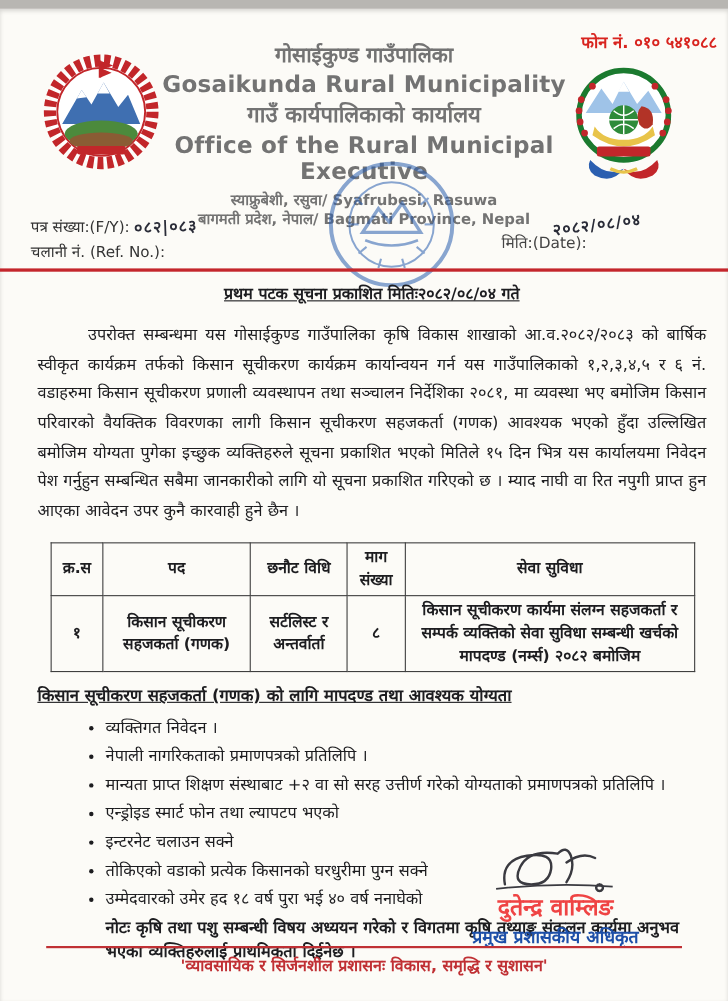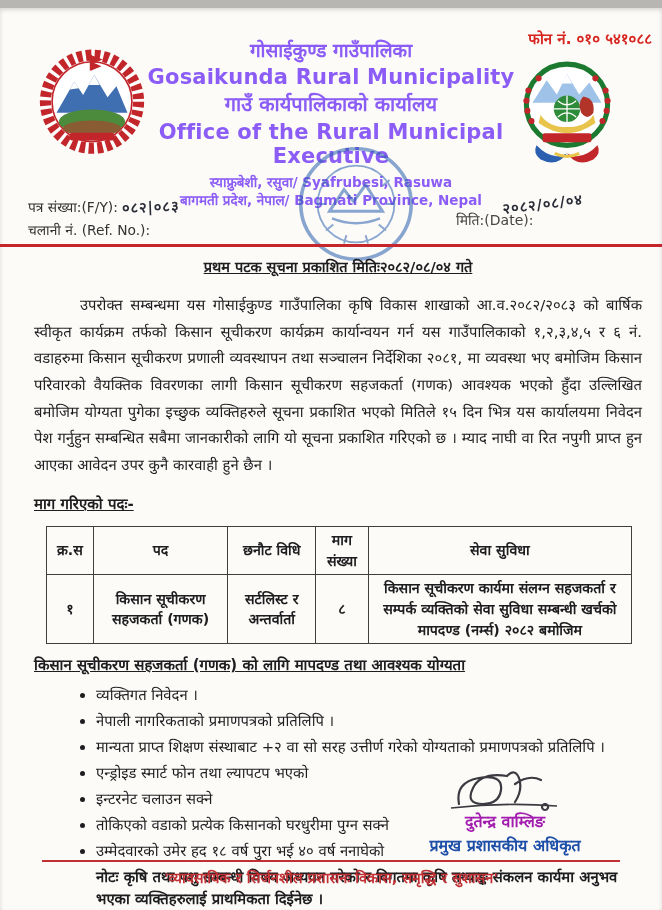--- a/index.html
+++ b/index.html
@@ -16,21 +16,21 @@
   }
   
   .phone{
     position:absolute;top:20px;right:10px;
     color:#d8241f;font-weight:bold;font-size:15px;white-space:nowrap;
   }
   .emblem-left{position:absolute;left:36px;top:36px;width:112px;height:122px;}
   .emblem-right{position:absolute;right:44px;top:48px;width:102px;height:132px;}
   .header-center{
     position:absolute;left:110px;right:110px;top:32px;
-    text-align:center;color:#8b5cf6;line-height:1.15;
+    text-align:center;color:#737373;line-height:1.15;
   }
   .h-np1{font-size:19px;font-weight:bold;margin-bottom:3px;}
   .h-en1{font-size:21px;font-weight:bold;margin-bottom:4px;letter-spacing:.2px;}
   .h-np2{font-size:20px;font-weight:bold;margin-bottom:4px;}
   .h-en2{font-size:21px;font-weight:bold;margin-bottom:7px;letter-spacing:.2px;}
   .h-addr{font-size:13.5px;font-weight:600;margin-bottom:2px;}
   .meta{position:absolute;top:188px;left:28px;right:8px;height:48px;font-size:13.8px;color:#333;}
   .meta-left{position:absolute;left:0;top:0;line-height:1.6;}
   .handwrit{
     font-size:14.5px;color:#2a2c38;display:inline-block;
@@ -66,21 +66,21 @@
   table.positions th{font-weight:bold;}
   .criteria-heading{font-weight:bold;text-decoration:underline;font-size:15px;margin-top:10px;}
   ul.criteria{margin:10px 0 0 44px;padding-left:18px;}
   ul.criteria li{margin-bottom:4.5px;line-height:1.45;}
   .note{margin-left:62px;margin-top:1px;line-height:1.5;font-weight:600;}
   
   .signature{
     position:absolute;top:756px;right:52px;width:210px;text-align:center;
   }
   .sig-scribble{width:120px;height:52px;display:block;margin:0 auto -6px auto;}
-  .sig-name{color:#a21caf;font-weight:bold;font-size:16px;}
+  .sig-name{color:#ef4444;font-weight:bold;font-size:21px;}
   .sig-title{color:#1d4fa8;font-weight:bold;font-size:16px;margin-top:2px;}
   
   .footer-rule{position:absolute;left:42px;right:42px;top:852px;height:2px;background:#c03034;}
   .footer-text{
     position:absolute;top:859px;left:0;right:0;text-align:center;
     color:#c03034;font-size:14.5px;font-weight:600;
   }
 </style>
 </head>
 <body>
@@ -173,21 +173,20 @@
     </svg>
   </div>
 
   <div class="red-rule"></div>
 
   <div class="content">
     <div class="subject2">प्रथम पटक सूचना प्रकाशित मितिः२०८२/०८/०४ गते</div>
 
     <p class="para">उपरोक्त सम्बन्धमा यस गोसाईकुण्ड गाउँपालिका कृषि विकास शाखाको आ.व.२०८२/२०८३ को बार्षिक स्वीकृत कार्यक्रम तर्फको किसान सूचीकरण कार्यक्रम कार्यान्वयन गर्न यस गाउँपालिकाको १,२,३,४,५ र ६ नं. वडाहरुमा किसान सूचीकरण प्रणाली व्यवस्थापन तथा सञ्चालन निर्देशिका २०८१, मा व्यवस्था भए बमोजिम किसान परिवारको वैयक्तिक विवरणका लागी किसान सूचीकरण सहजकर्ता (गणक) आवश्यक भएको हुँदा उल्लिखित बमोजिम योग्यता पुगेका इच्छुक व्यक्तिहरुले सूचना प्रकाशित भएको मितिले १५ दिन भित्र यस कार्यालयमा निवेदन पेश गर्नुहुन सम्बन्धित सबैमा जानकारीको लागि यो सूचना प्रकाशित गरिएको छ । म्याद नाघी वा रित नपुगी प्राप्त हुन आएका आवेदन उपर कुनै कारवाही हुने छैन ।</p>
 
-    <div class="demand-heading">माग गरिएको पदः-</div>
 
     <table class="positions">
       <colgroup>
         <col style="width:8%">
           <col style="width:23%">
           <col style="width:15%">
           <col style="width:9%">
           <col style="width:45%">
       </colgroup>
       <thead>

